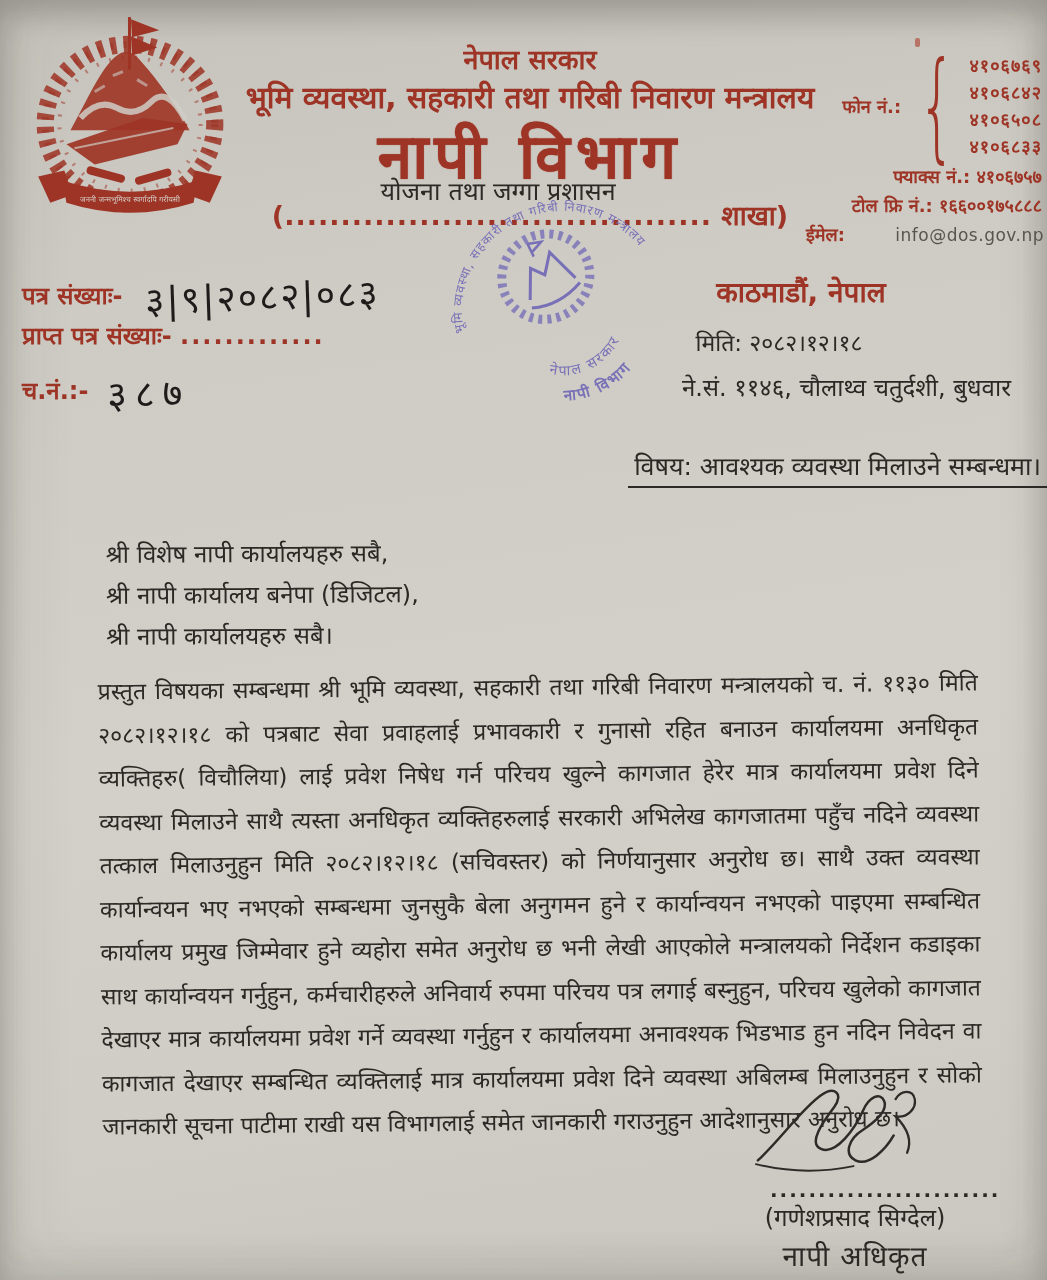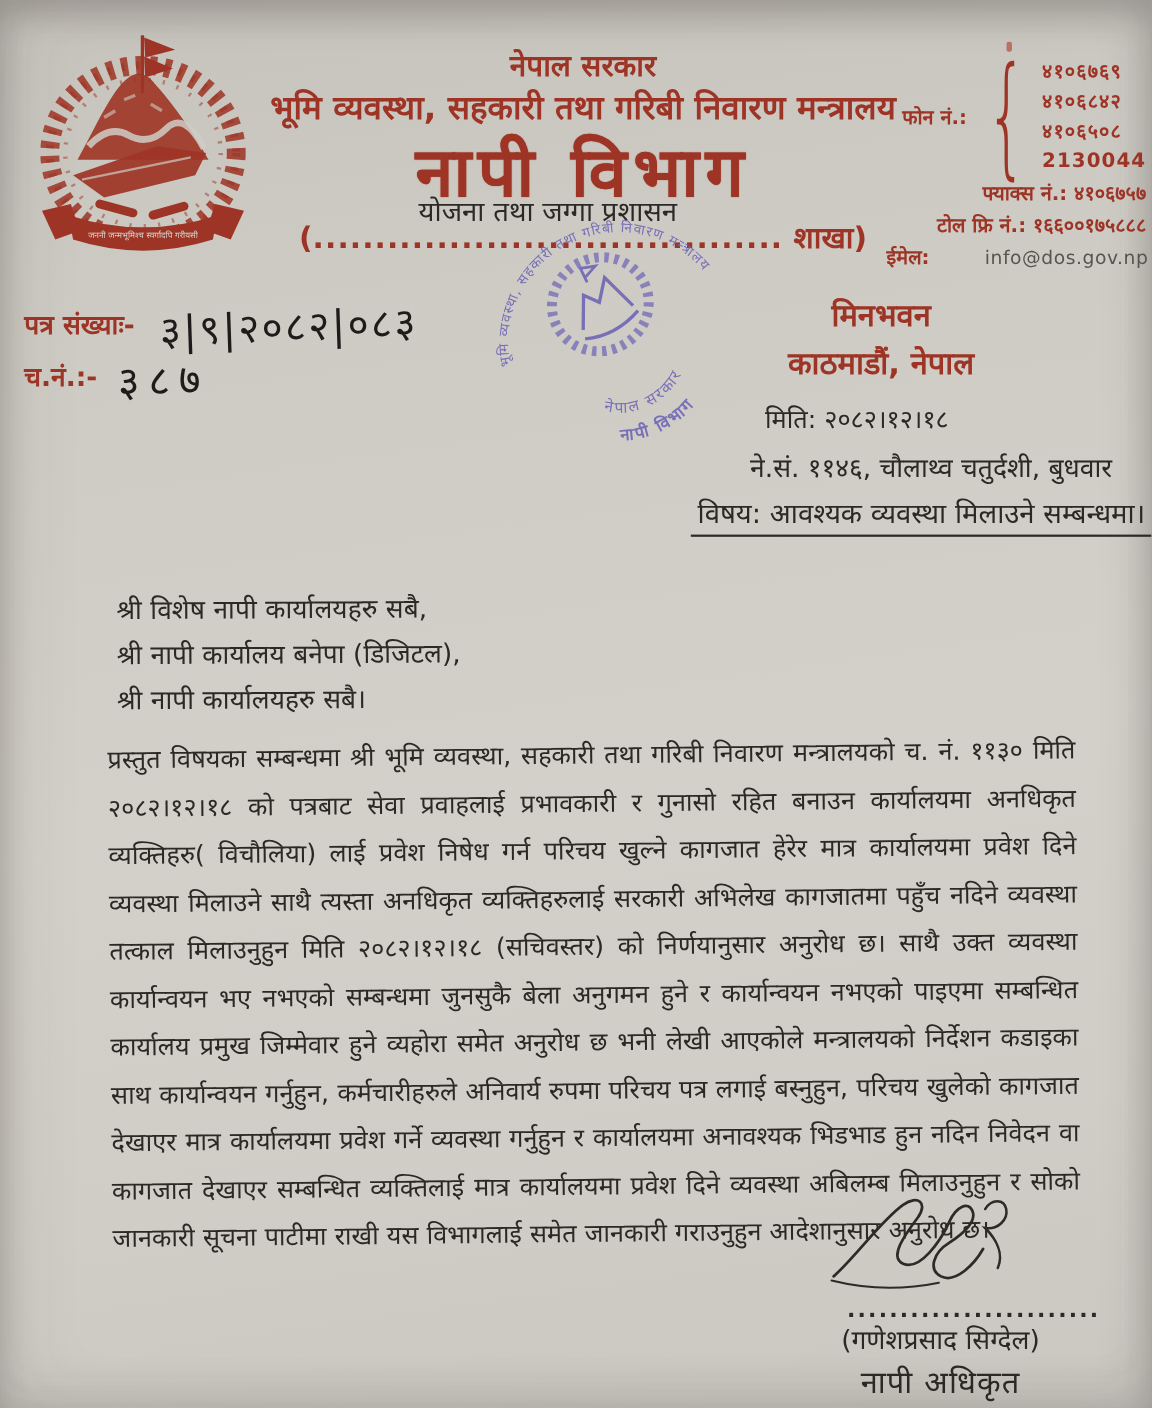--- a/index.html
+++ b/index.html
@@ -15,21 +15,21 @@
     box-shadow:inset 0 16px 26px rgba(55,50,45,.20),
                inset 22px 0 60px rgba(55,50,45,.07),
                inset -14px 0 40px rgba(55,50,45,.08),
                inset 0 -18px 40px rgba(55,50,45,.06);
     overflow:hidden;
   }
   .red{color:#9d3425;}
   .ink{color:#2b2925;}
 
   
-  .emblem-box{position:absolute;left:24px;top:20px;width:212px;height:222px;}
+  .emblem-box{position:absolute;left:24px;top:5px;width:212px;height:222px;}
 
   
   .hdr-gov{position:absolute;left:250px;top:40px;width:560px;text-align:center;
     font-size:27px;font-weight:bold;}
   .hdr-ministry{position:absolute;left:218px;top:76px;width:624px;text-align:center;
     font-size:30px;font-weight:bold;}
   .hdr-dept{position:absolute;left:250px;top:112px;width:560px;text-align:center;
     font-size:62px;font-weight:bold;letter-spacing:6px;text-shadow:0 0 1px #9d3425;}
   .hdr-branch{position:absolute;left:250px;top:196px;width:560px;text-align:center;
     font-size:27px;font-weight:bold;}
@@ -130,35 +130,39 @@
   <div class="speck"></div>
 
   <div class="contact red">
     <div class="phone-row">
       <span class="phone-label">फोन नं.:</span>
       <span class="brace">{</span>
       <span class="phone-list">
         <div>४१०६७६९</div>
         <div>४१०६८४२</div>
         <div>४१०६५०८</div>
-        <div>2130044</div>
+        <div>४१०६८३३</div>
       </span>
     </div>
     <div class="contact-row">फ्याक्स नं.: ४१०६७५७</div>
     <div class="contact-row">टोल फ्रि नं.: १६६००१७५८८८</div>
     <div class="contact-row">
       <span>ईमेल:</span>
       <span class="email-val">info@dos.gov.np</span>
     </div>
   </div>
 
   <div class="refs red">
     <div class="row">
       <span>पत्र संख्याः-</span>
       <span class="hand hand-lno">३|९|२०८२|०८३</span>
+    </div>
+    <div class="row">
+      <span>प्राप्त पत्र संख्याः-</span>
+      <span class="dots-red">.............</span>
     </div>
     <div class="row">
       <span>च.नं.:-</span>
       <span class="hand hand-chno">३८७</span>
     </div>
   </div>
 
   <div class="stamp-box">
     <svg width="316" height="232" viewBox="0 0 300 230">
       <g transform="rotate(-26 150 115)" fill="#6d64b6">
@@ -180,21 +184,20 @@
           <ellipse cx="150" cy="76" rx="44" ry="42" stroke-width="9" stroke-dasharray="4 5" opacity=".8"></ellipse>
           <path d="M126,90 L140,62 150,74 164,56 176,90" stroke-width="3"></path>
           <path d="M124,98 Q150,108 178,96" stroke-width="3"></path>
           <path d="M148,38 l0,15 m0,-14 l13,4 -12,5" stroke-width="2.5"></path>
         </g>
       </g>
     </svg>
   </div>
 
   <div class="placeblock">
-    <div class="building red">मिनभवन</div>
     <div class="city red">काठमाडौं, नेपाल</div>
     <div class="dateline ink">मिति: २०८२।१२।१८</div>
     <div class="calline ink">ने.सं. ११४६, चौलाथ्व चतुर्दशी, बुधवार</div>
   </div>
 
   <div class="subject ink">
     <span>विषय: आवश्यक व्यवस्था मिलाउने सम्बन्धमा।</span>
   </div>
 
   <div class="recipients ink">

